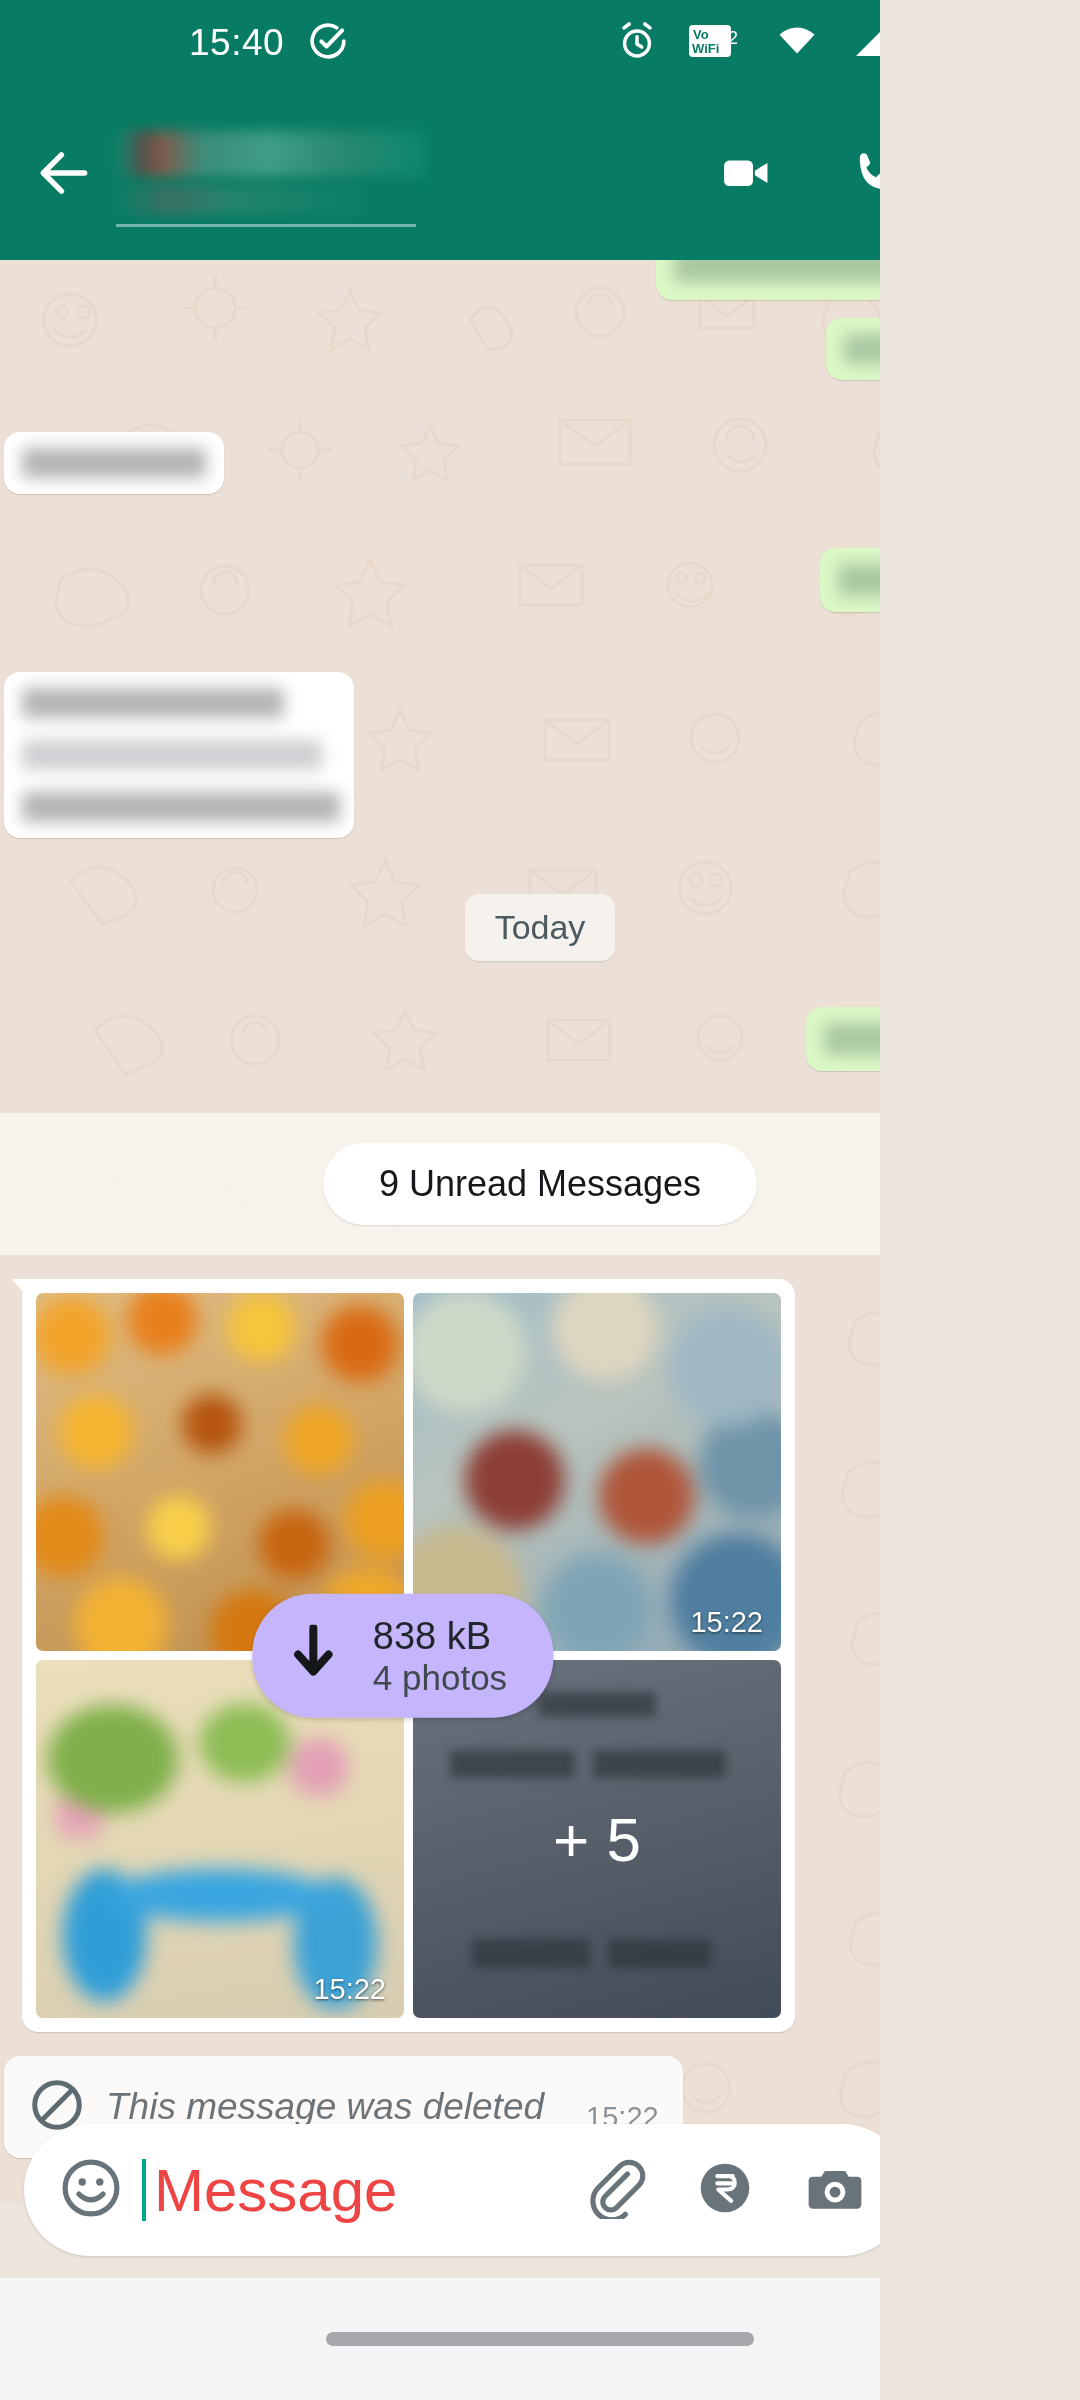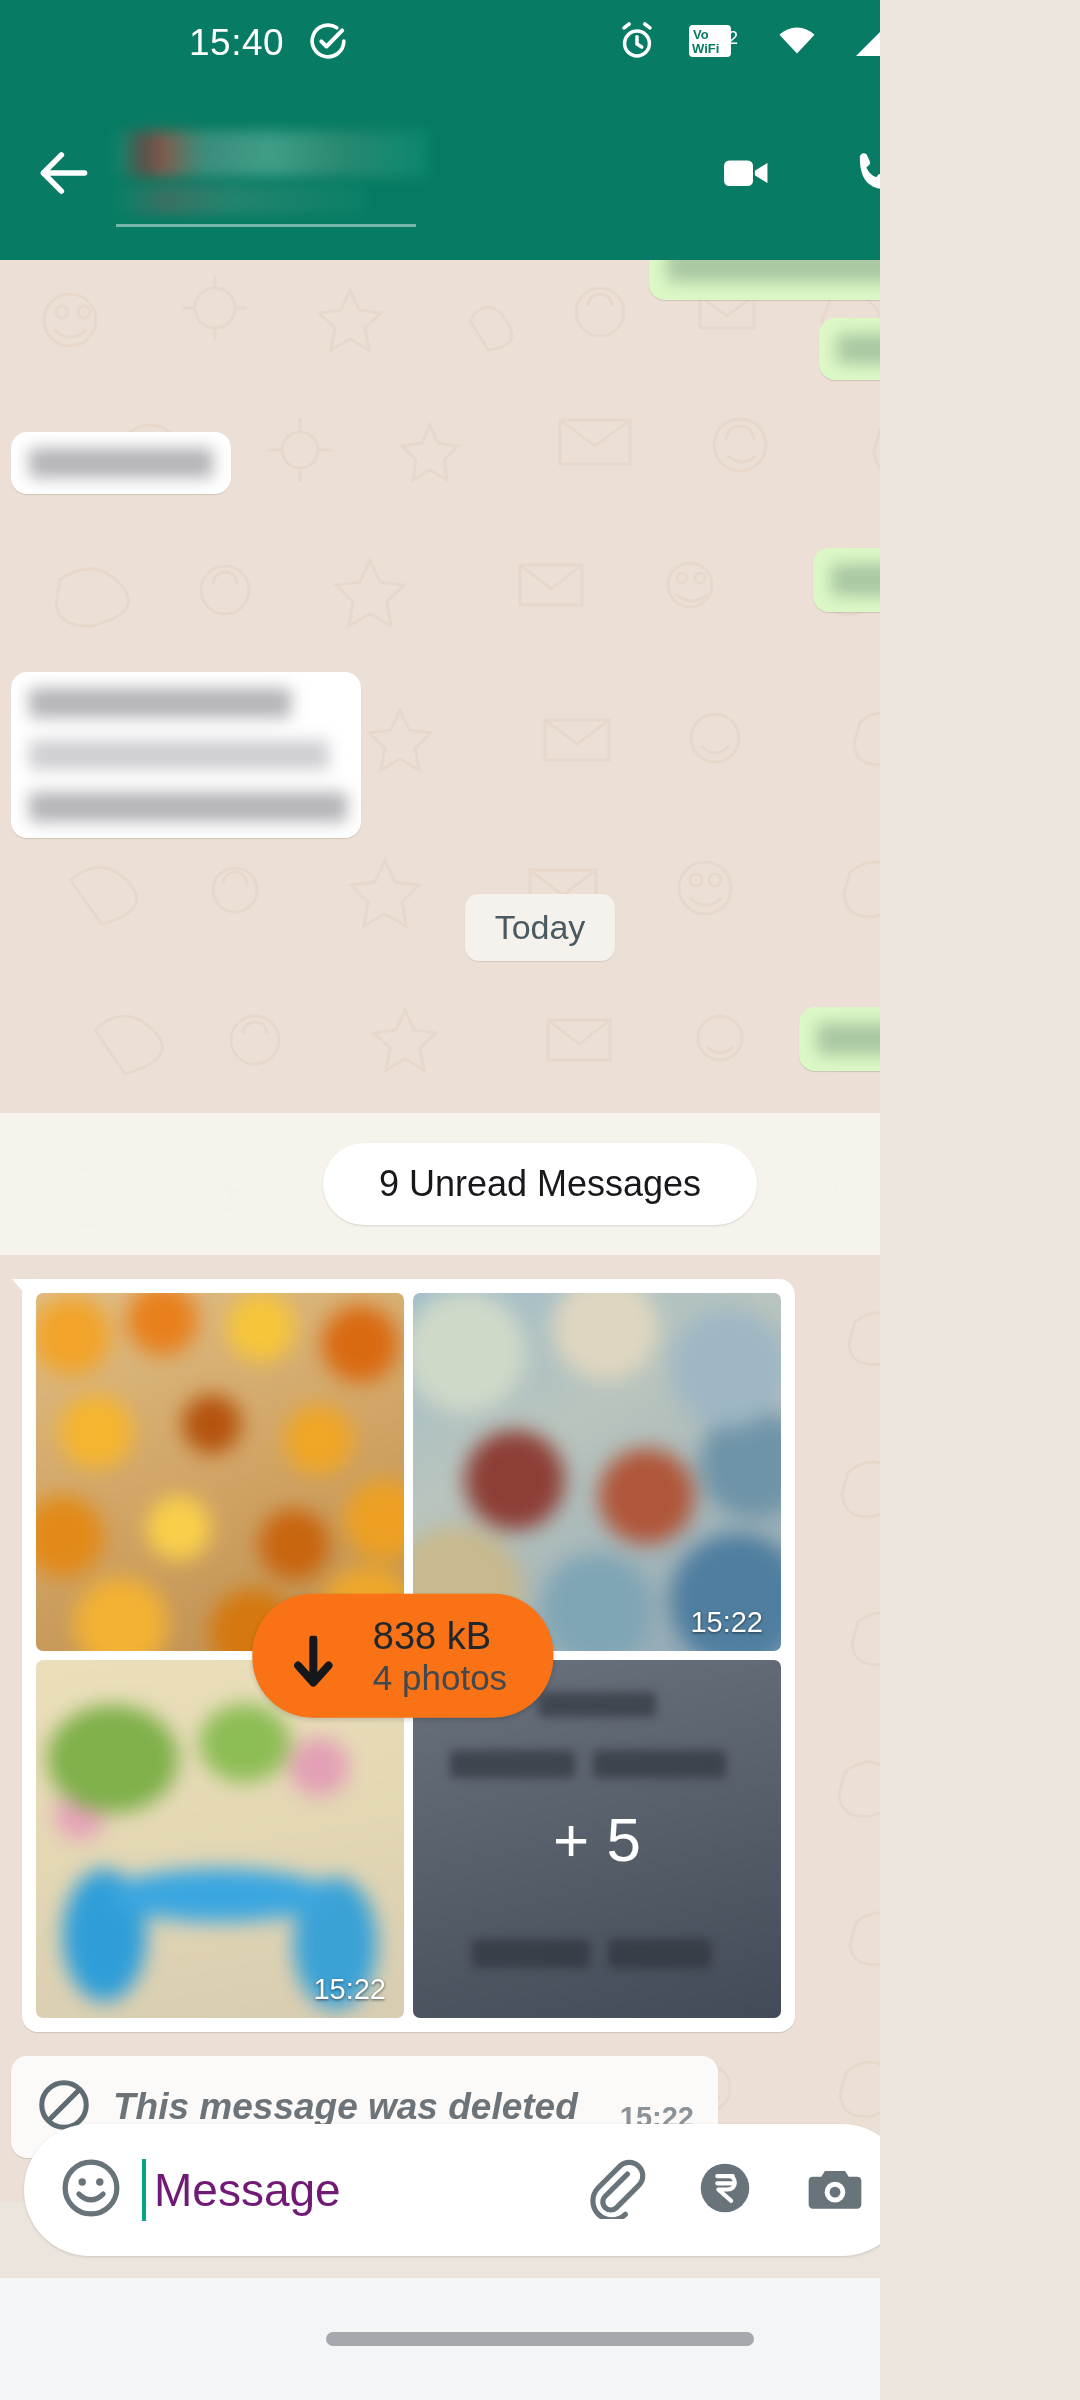--- a/index.html
+++ b/index.html
@@ -49,21 +49,21 @@
   .hdr-btn{ width:72px; height:72px; display:flex; align-items:center; justify-content:center; }
 
   
   .chat{
     position:absolute; top:260px; left:0; width:1080px; height:1942px;
     background:#ece0d6; overflow:hidden;
   }
   .doodles{
     position:absolute; inset:0; opacity:.5; pointer-events:none;
   }
-  .msg-row{ display:flex; padding:0 11px; margin-bottom:18px; position:relative; z-index:2;font-weight:bold; }
+  .msg-row{ display:flex; padding:0 4px; margin-bottom:18px; position:relative; z-index:2; }
   .msg-row.out{ justify-content:flex-end; }
   .msg-row.in{ justify-content:flex-start; }
 
   .bubble{
     border-radius:16px; padding:16px 18px;
     box-shadow:0 1px 1px rgba(0,0,0,.13);
     position:relative;
   }
   .bubble.in{ background:#ffffff; }
   .bubble.out{ background:#dcf8c6; }
@@ -164,22 +164,22 @@
     position:absolute; right:18px; bottom:12px;
     color:#fff; font-size:29px; text-shadow:0 1px 3px rgba(0,0,0,.6);
     z-index:3;
   }
   .plus5{
     position:absolute; inset:0; display:flex; align-items:center; justify-content:center;
     color:#fff; font-size:62px; font-weight:400; z-index:3;
   }
   .dl-btn{
     position:absolute; left:50%; top:50%; transform:translate(-52%,-50%);
-    background:#f97316; border-radius:60px;
-    display:flex; align-items:flex-end; gap:33px;
+    background:#c4b5fd; border-radius:60px;
+    display:flex; align-items:center; gap:33px;
     padding:20px 46px 20px 34px; z-index:5;
     box-shadow:0 2px 5px rgba(0,0,0,.16);
   }
   .dl-txt{ display:flex; flex-direction:column; line-height:1.16; }
   .dl-size{ font-size:38px; color:#21262b; }
   .dl-count{ font-size:35px; color:#41484e; }
 
   
   .deleted-bubble{
     background:#fbfaf8; border-radius:16px;
@@ -193,21 +193,21 @@
   .inputbar{
     position:absolute; bottom:122px; left:0; width:1080px; height:176px;
     display:flex; align-items:center; padding:0 24px; z-index:20;
   }
   .input-pill{
     flex:1; height:132px; background:#ffffff; border-radius:66px;
     display:flex; align-items:center; padding:0 34px;
     box-shadow:0 1px 3px rgba(0,0,0,.14);
   }
   .caret{ width:4px; height:62px; background:#00a884; margin:0 4px 0 18px; }
-  .placeholder{ font-size:46px; color:#701a75; margin-left:4px; flex:1; }
+  .placeholder{ font-size:60px; color:#ef4444; margin-left:4px; flex:1; }
   .in-icons{ display:flex; align-items:center; gap:48px; padding-right:8px; }
   .mic-btn{
     width:124px; height:124px; border-radius:62px; background:#00a884;
     display:flex; align-items:center; justify-content:center; margin-left:24px;
     box-shadow:0 2px 5px rgba(0,0,0,.2);
   }
 
   
   .navbar{
     position:absolute; bottom:0; left:0; width:1080px; height:122px;

